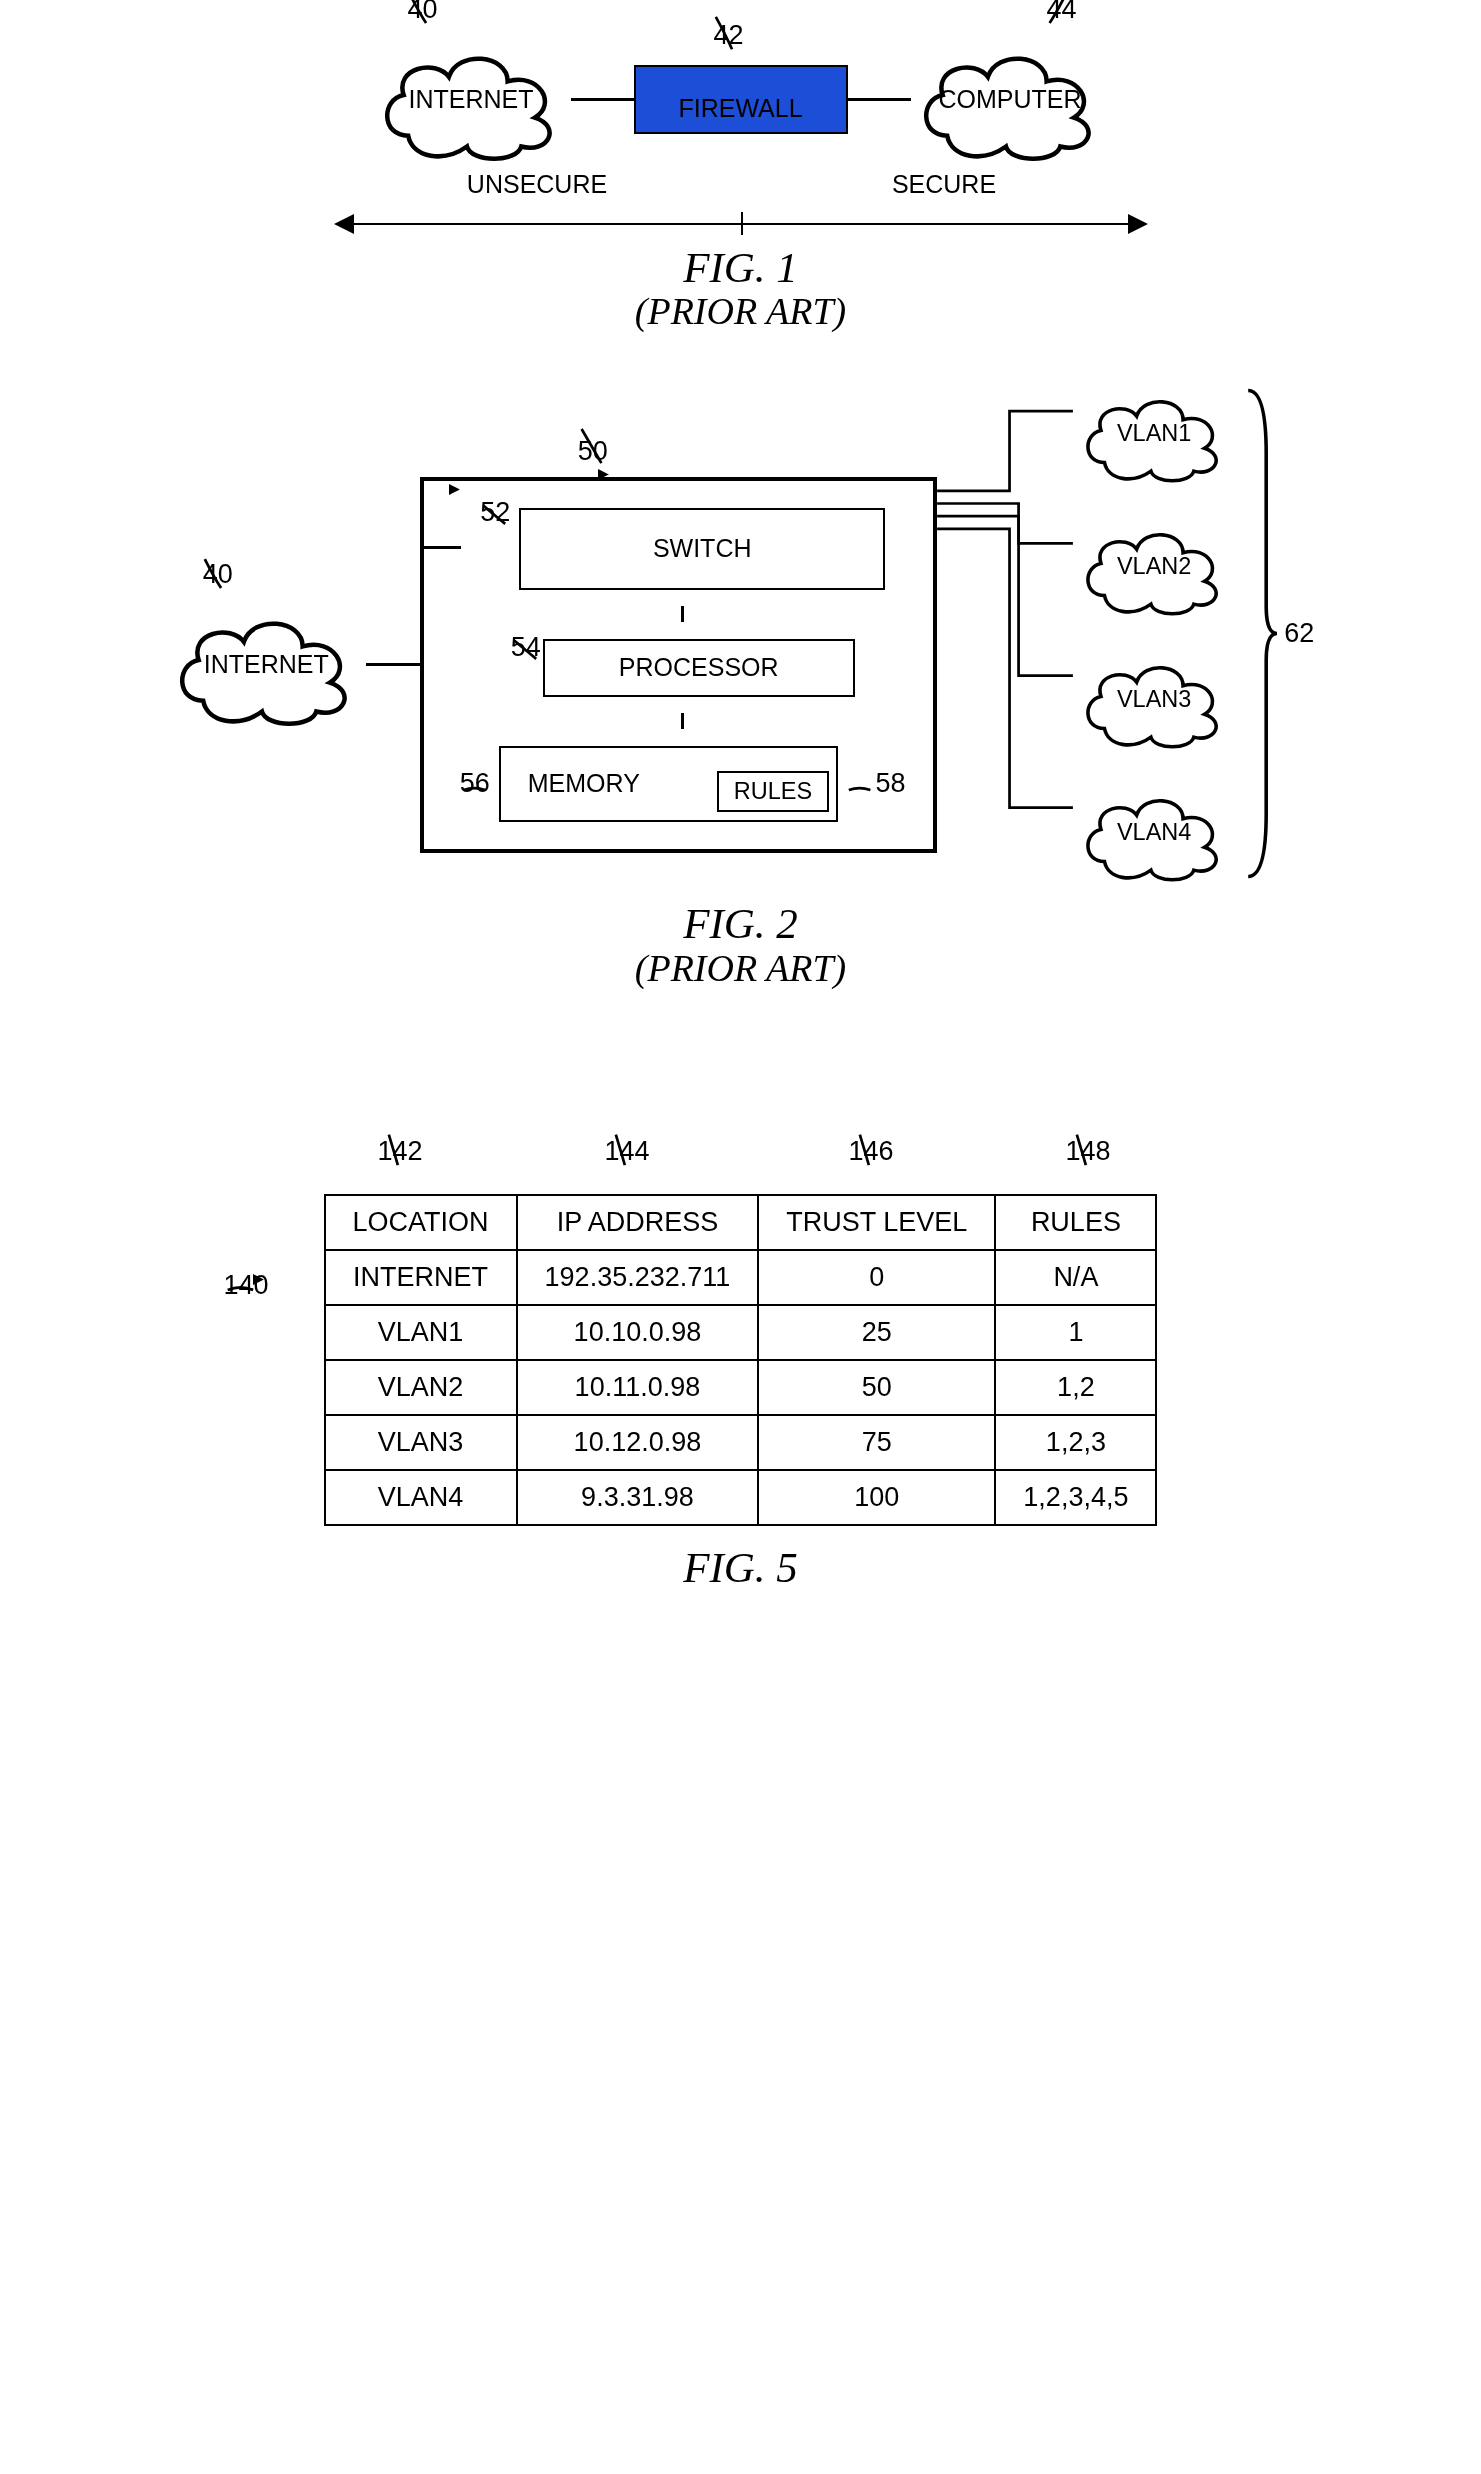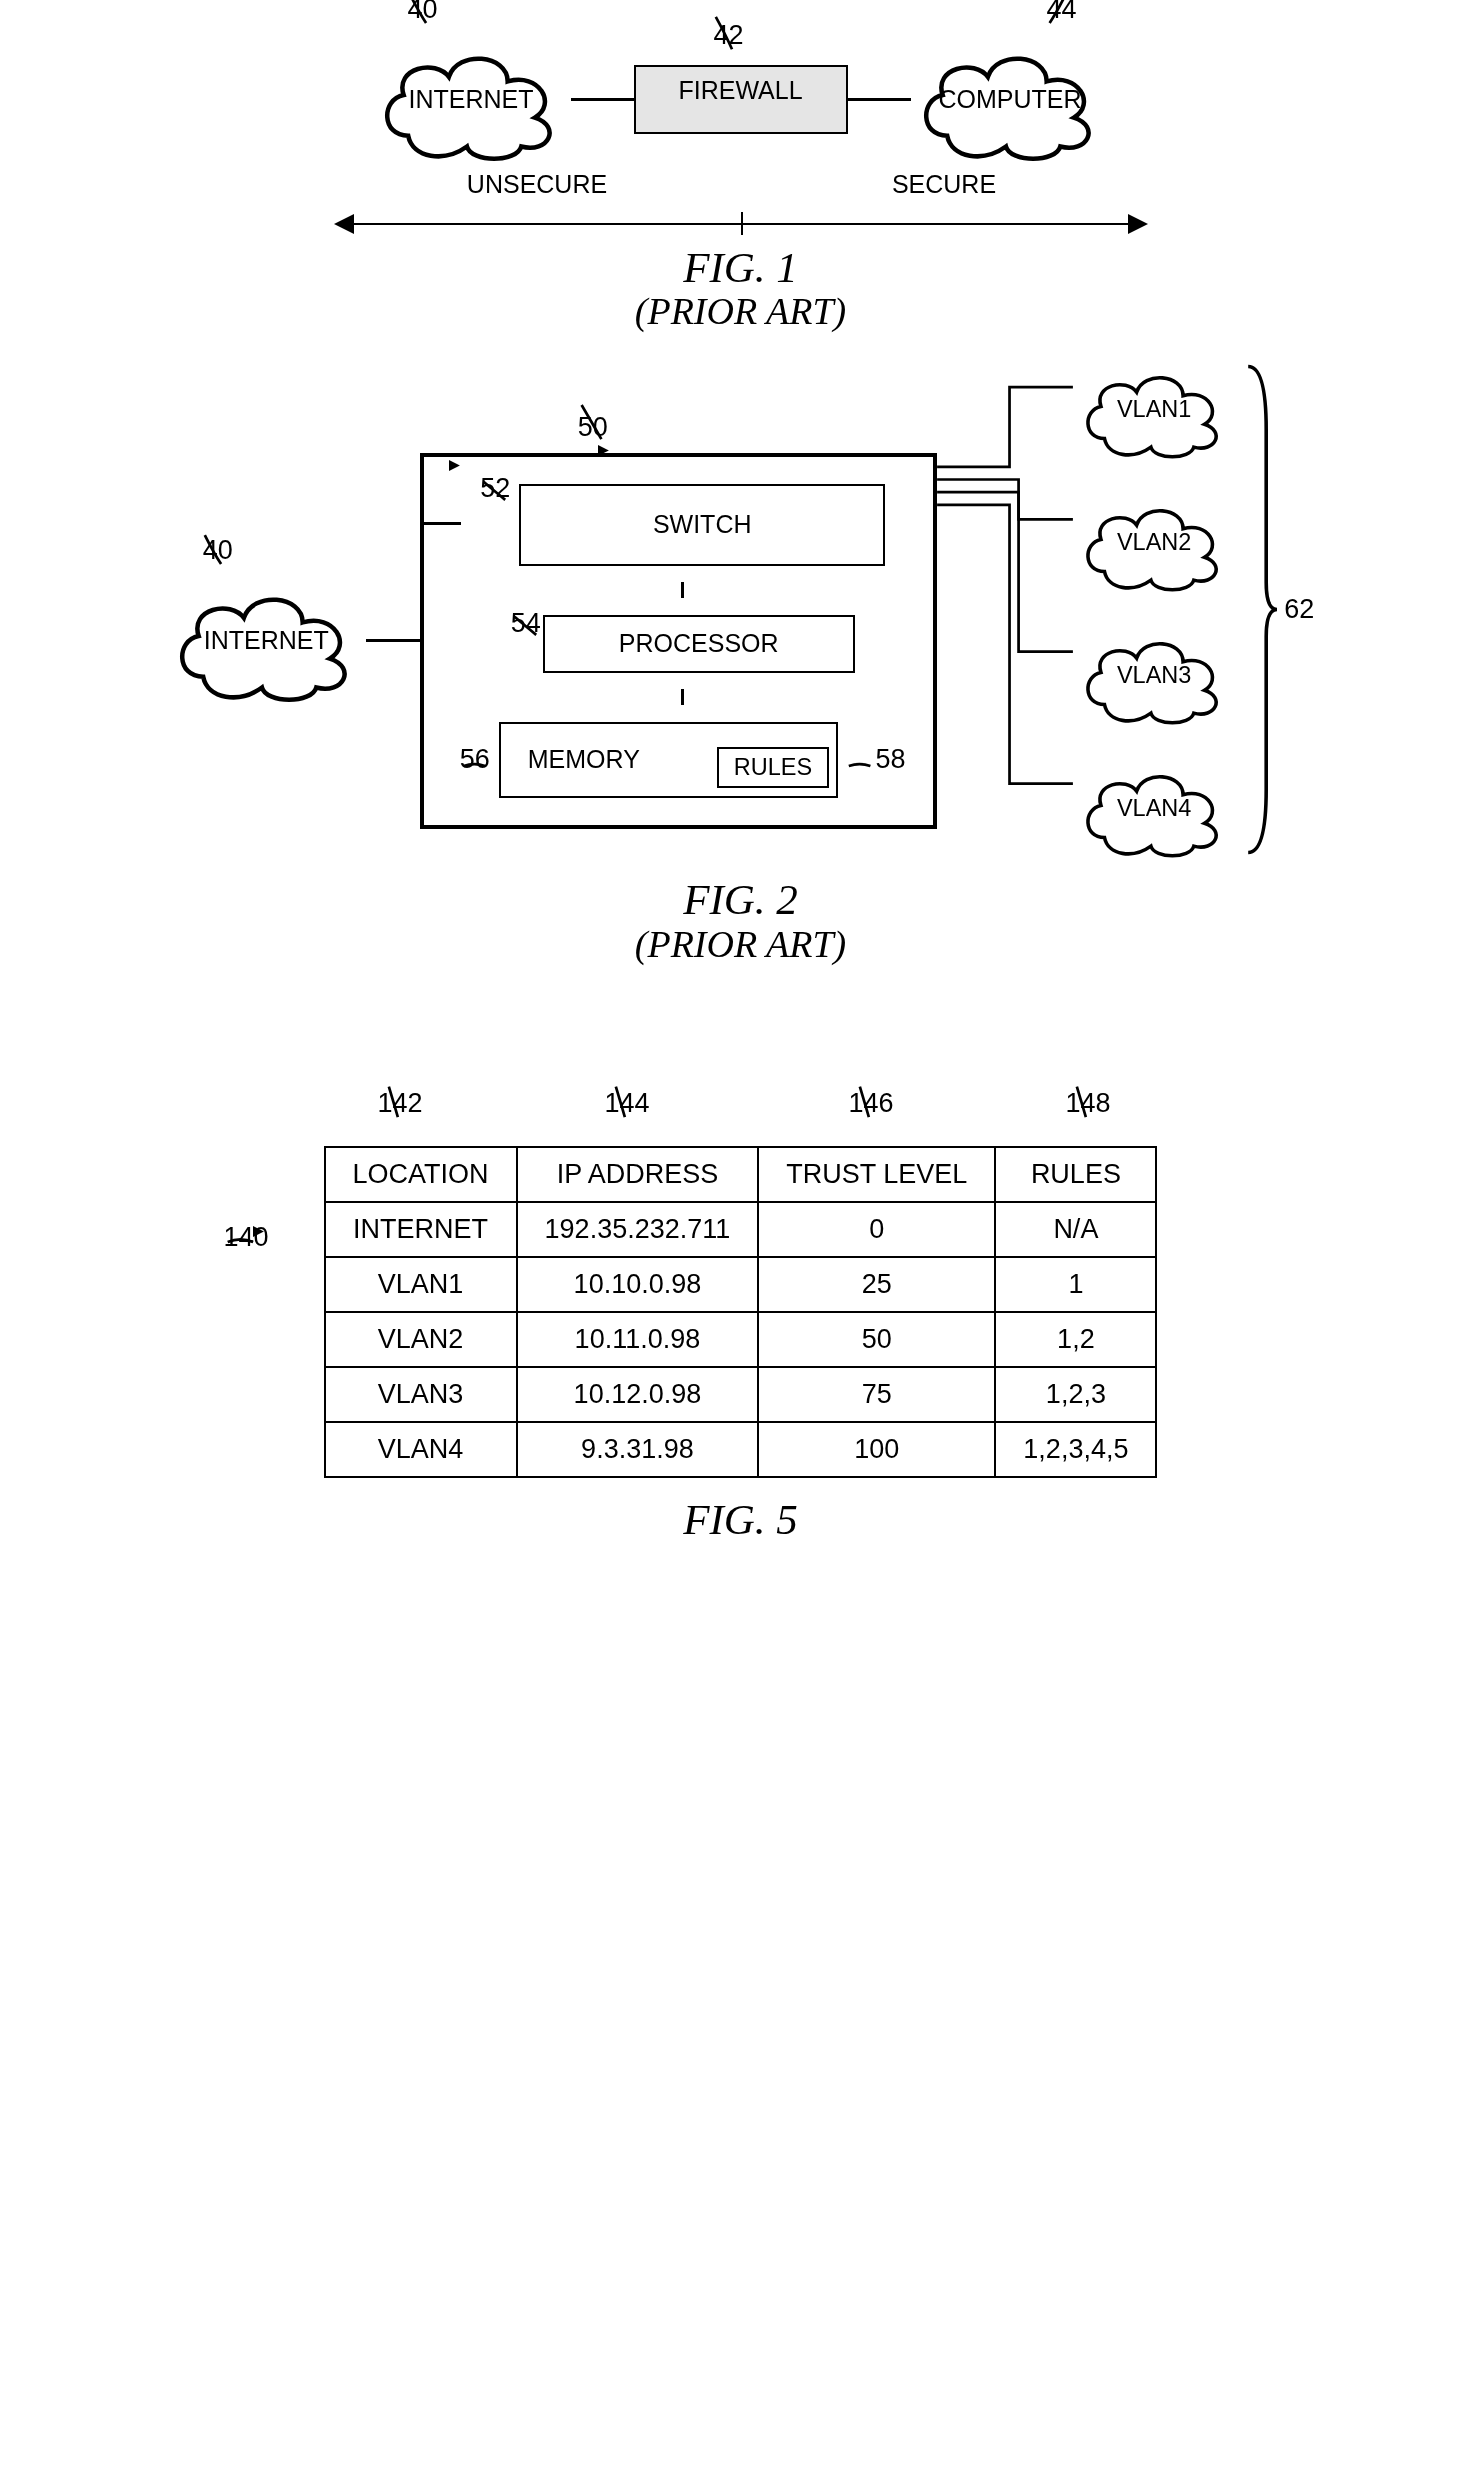--- a/index.html
+++ b/index.html
@@ -9,21 +9,21 @@
     background: #fff;
     color: #000;
     width: 1481px;
     box-sizing: border-box;
   }
   .page {
     width: 100%;
     display: flex;
     flex-direction: column;
     align-items: center;
-    gap: 81px;
+    gap: 105px;
   }
   .fig-caption {
     font-family: "Times New Roman", Times, serif;
     font-style: italic;
     font-weight: 500;
     font-size: 43px;
     text-align: center;
     line-height: 1.1;
   }
   .fig-caption .prior {
@@ -37,23 +37,23 @@
     display: flex;
     align-items: center;
     justify-content: center;
     font-size: 25px;
     font-weight: 400;
   }
   .cloud svg { position: absolute; inset: 0; width: 100%; height: 100%; }
   .cloud span { position: relative; z-index: 1; }
   .rect-box {
     border: 2.7px solid #000;
-    background: #e5e5e5;
+    background: #1d4ed8;
     display: flex;
-    align-items: flex-start;
+    align-items: flex-end;
     justify-content: center;
     font-size: 25px;
     padding: 9px 23.5px;
     white-space: nowrap;
   }
 
   
   .fig1 { display:flex; flex-direction:column; align-items:center; gap:7.2px; }
   .fig1-row { display:flex; align-items:center; }
   .fig1-row .sp { width: 63px; height:2.7px; background:#000; }

